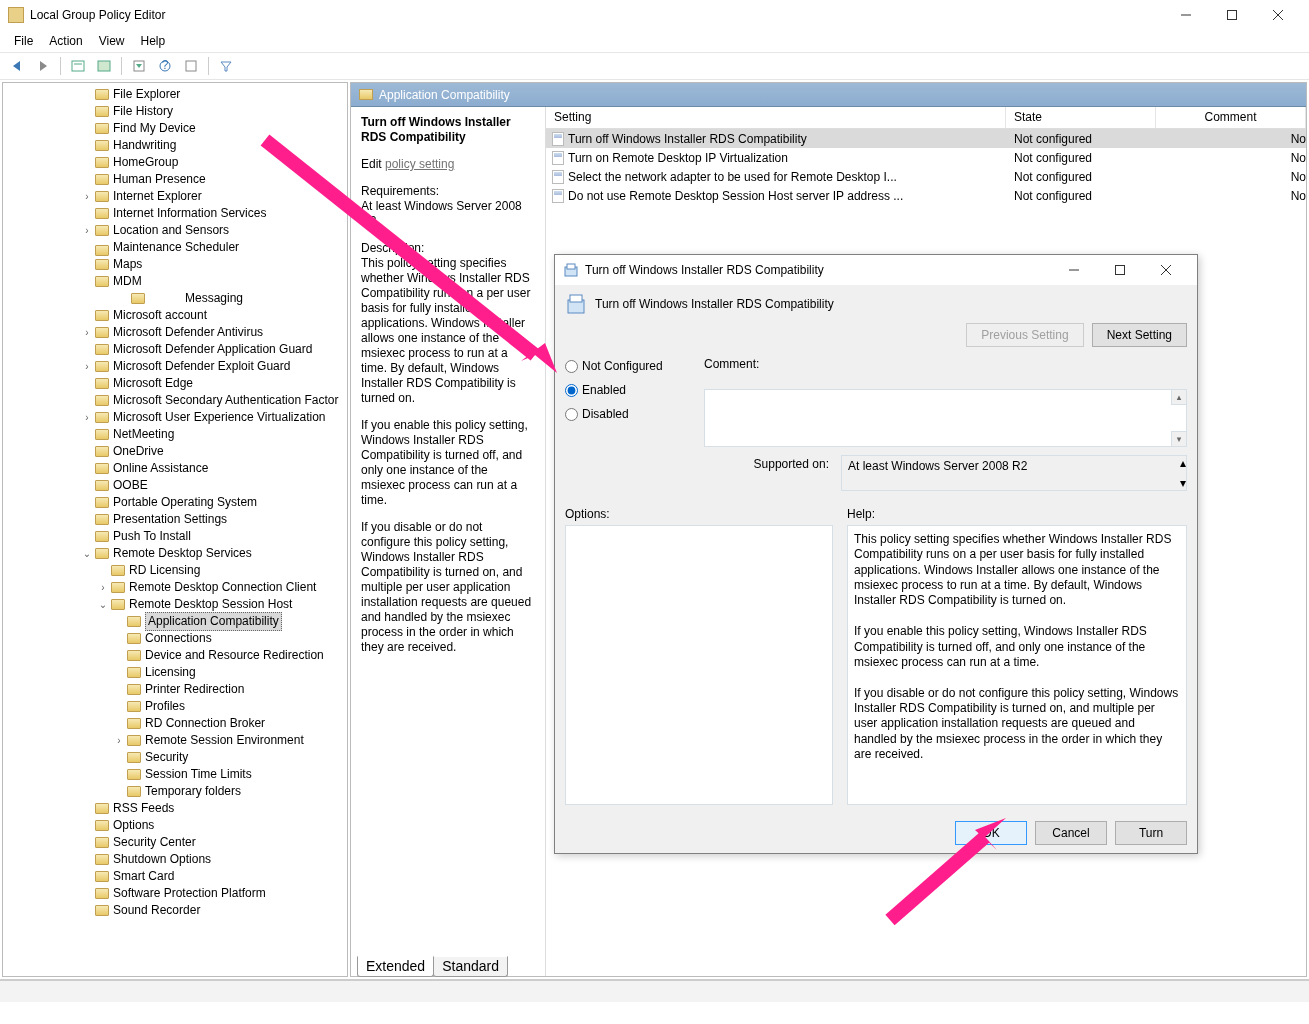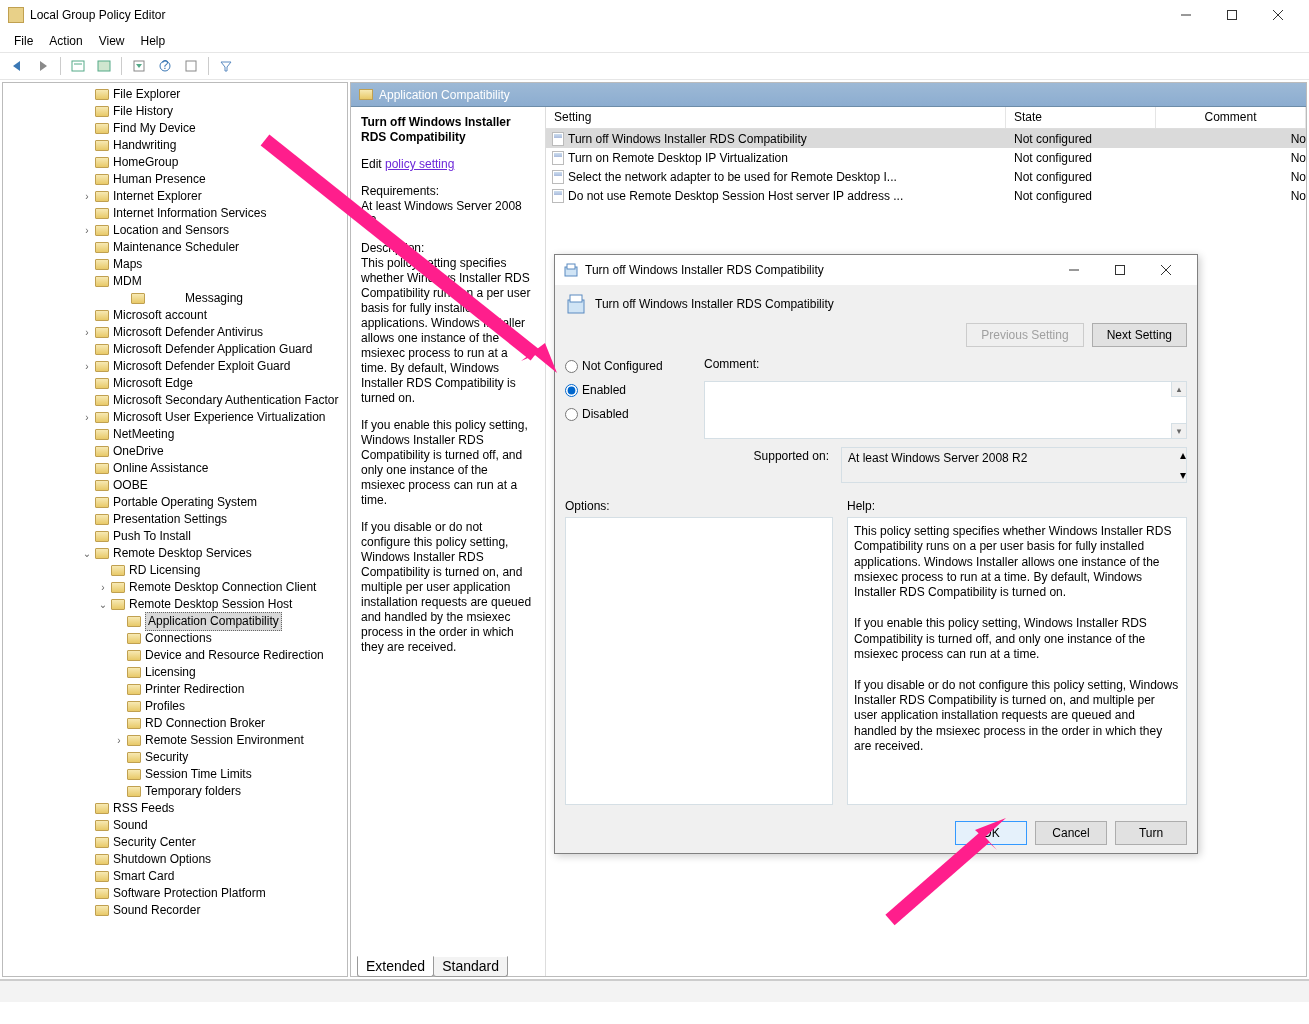--- a/index.html
+++ b/index.html
@@ -20,21 +20,21 @@
 .tree-item .caret{width:16px;text-align:center;color:#666;font-size:10px}
 .tree-item .folder{width:14px;height:11px;background:linear-gradient(#f7e9b3,#e8c968);border:1px solid #c0a050;border-radius:1px;margin-right:4px;flex-shrink:0}
 .tree-item.selected .label{background:#d9d9d9;border:1px dotted #666;padding:0 2px}
 .right-pane{flex:1;border:1px solid #bbb;margin:2px 2px 2px 0;display:flex;flex-direction:column;position:relative}
 .header-bar{height:24px;display:flex;align-items:center;background:linear-gradient(#9db9d6,#8cadd0);border-bottom:1px solid #6d8ca8;padding:0 8px;gap:6px}
 .header-bar .folder{width:14px;height:11px;background:linear-gradient(#f7e9b3,#e8c968);border:1px solid #c0a050}
 .header-bar span{color:#fff}
 .content-row{display:flex;flex:1;overflow:hidden}
 .desc-pane{width:195px;border-right:1px solid #ddd;padding:8px 10px;font-size:12px;line-height:1.25}
 .desc-pane .title{font-weight:bold;margin-bottom:12px}
-.desc-pane a{color:#6d28d9;text-decoration:underline}
+.desc-pane a{color:#737373;text-decoration:underline}
 .list-pane{flex:1;display:flex;flex-direction:column}
 .list-header{display:flex;height:22px;border-bottom:1px solid #ddd}
 .list-header div{padding:3px 8px;border-right:1px solid #e5e5e5}
 .lh-setting{flex:1}
 .lh-state{width:150px;text-align:left}
 .lh-comment{width:150px;text-align:center}
 .list-row{display:flex;height:19px;align-items:center}
 .list-row.selected{background:#dadada}
 .list-row .cell-setting{flex:1;padding-left:6px;display:flex;align-items:center;gap:4px;overflow:hidden;white-space:nowrap}
 .list-row .cell-state{width:150px;padding-left:8px}
@@ -54,21 +54,21 @@
 .dlg-name-row .icon{width:22px;height:22px}
 .dlg-nav-row{display:flex;justify-content:flex-end;gap:8px;margin-bottom:10px}
 .dlg-btn{border:1px solid #adadad;background:#e1e1e1;padding:4px 14px;font-size:12px}
 .dlg-btn.primary{border-color:#3399ff;background:#e5f1fb}
 .dlg-btn:disabled{color:#a0a0a0;background:#efefef;border-color:#ccc}
 .dlg-mid{display:flex;gap:14px;margin-bottom:6px}
 .radio-col{width:125px;display:flex;flex-direction:column;gap:10px;padding-top:2px}
 .radio-item{display:flex;align-items:center;gap:4px}
 .radio-item input{accent-color:#0066cc}
 .comment-col{flex:1}
-.comment-col label{display:block;margin-bottom:10px}
+.comment-col label{display:block;margin-bottom:18px}
 .txtbox{width:100%;height:58px;background:#fff;border:1px solid #d5dfe5;position:relative}
 .txtbox .scroll-up,.txtbox .scroll-down{position:absolute;right:0;width:15px;height:15px;background:#f0f0f0;border-left:1px solid #d5dfe5;display:flex;align-items:center;justify-content:center;font-size:9px;color:#666}
 .txtbox .scroll-up{top:0;border-bottom:1px solid #d5dfe5}
 .txtbox .scroll-down{bottom:0;border-top:1px solid #d5dfe5}
 .supported-row{display:flex;align-items:flex-start;gap:12px}
 .supported-row .lbl{width:125px;text-align:right;padding-top:2px}
 .supported-row .box{flex:1;height:36px;background:#f0f0f0;border:1px solid #d5dfe5;padding:3px 6px;position:relative}
 .lower-row{display:flex;gap:14px;margin-top:10px;flex:1}
 .lower-col{display:flex;flex-direction:column}
 .lower-col.opts{width:268px}
@@ -201,21 +201,21 @@
       <div class="tree-item" style="padding-left: 92px;">
         <span class="caret" style="margin-left:-16px"></span>
         <span class="folder"></span>
         <span class="label">Internet Information Services</span>
       </div>
       <div class="tree-item" style="padding-left: 92px;">
         <span class="caret" style="margin-left:-16px">›</span>
         <span class="folder"></span>
         <span class="label">Location and Sensors</span>
       </div>
-      <div class="tree-item" style="padding-left: 92px;">
+      <div class="tree-item" style="padding-left: 92px; align-items: flex-end;">
         <span class="caret" style="margin-left:-16px"></span>
         <span class="folder"></span>
         <span class="label">Maintenance Scheduler</span>
       </div>
       <div class="tree-item" style="padding-left: 92px;">
         <span class="caret" style="margin-left:-16px"></span>
         <span class="folder"></span>
         <span class="label">Maps</span>
       </div>
       <div class="tree-item" style="padding-left: 92px;">
@@ -374,21 +374,21 @@
         <span class="label">Temporary folders</span>
       </div>
       <div class="tree-item" style="padding-left: 92px;">
         <span class="caret" style="margin-left:-16px"></span>
         <span class="folder"></span>
         <span class="label">RSS Feeds</span>
       </div>
       <div class="tree-item" style="padding-left: 92px;">
         <span class="caret" style="margin-left:-16px"></span>
         <span class="folder"></span>
-        <span class="label">Sound</span>
+        <span class="label">Options</span>
       </div>
       <div class="tree-item" style="padding-left: 92px;">
         <span class="caret" style="margin-left:-16px"></span>
         <span class="folder"></span>
         <span class="label">Security Center</span>
       </div>
       <div class="tree-item" style="padding-left: 92px;">
         <span class="caret" style="margin-left:-16px"></span>
         <span class="folder"></span>
         <span class="label">Shutdown Options</span>

